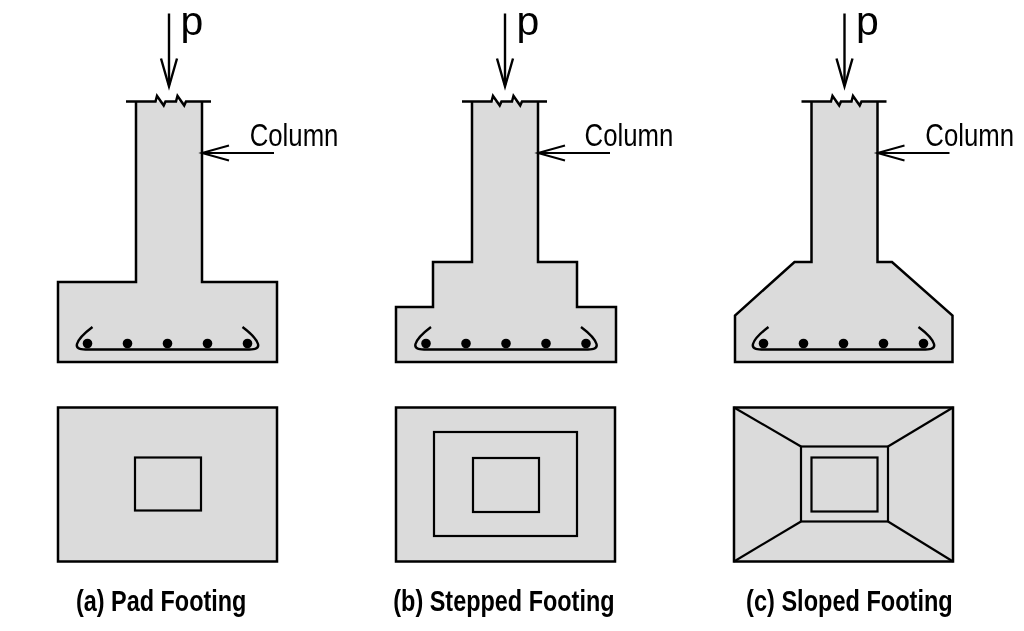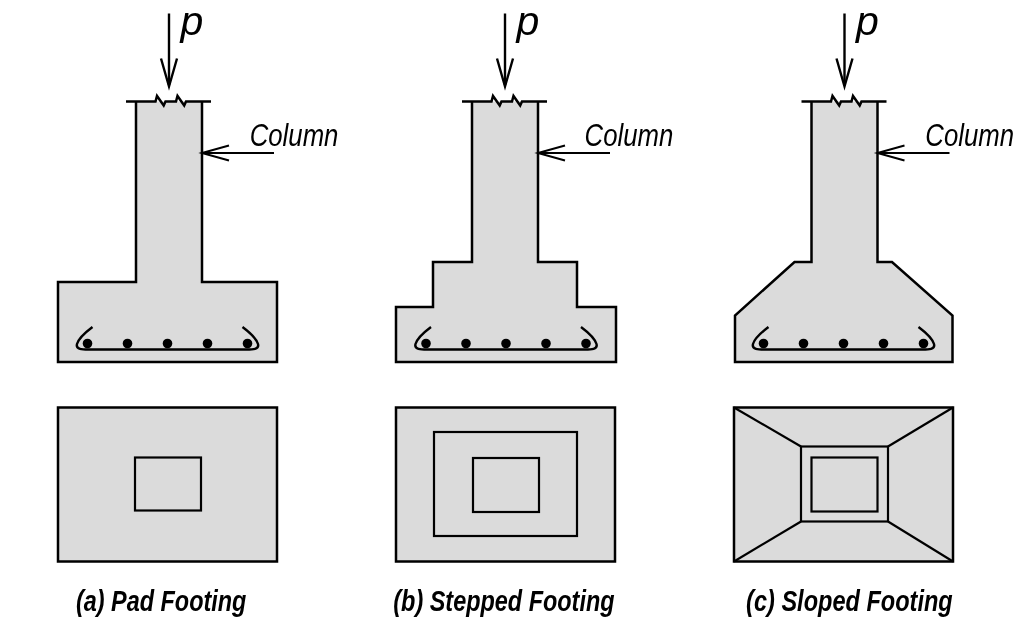--- a/index.html
+++ b/index.html
@@ -1,16 +1,16 @@
 <!DOCTYPE html>
 <html><head>
 <meta charset="utf-8">
 <style>
   html,body{margin:0;padding:0;background:#ffffff;}
-  #page{position:relative;width:1024px;height:631px;background:#ffffff;overflow:hidden;font-style:italic;}
+  #page{position:relative;width:1024px;height:631px;background:#ffffff;overflow:hidden;}
   svg{display:block;}
   text{font-family:"Liberation Sans",sans-serif;fill:#000000;}
 </style>
 </head>
 <body>
 <div id="page">
 <svg width="1024" height="631" viewBox="0 0 1024 631">
   <rect x="0" y="0" width="1024" height="631" fill="#ffffff"></rect>
 
   <defs>

